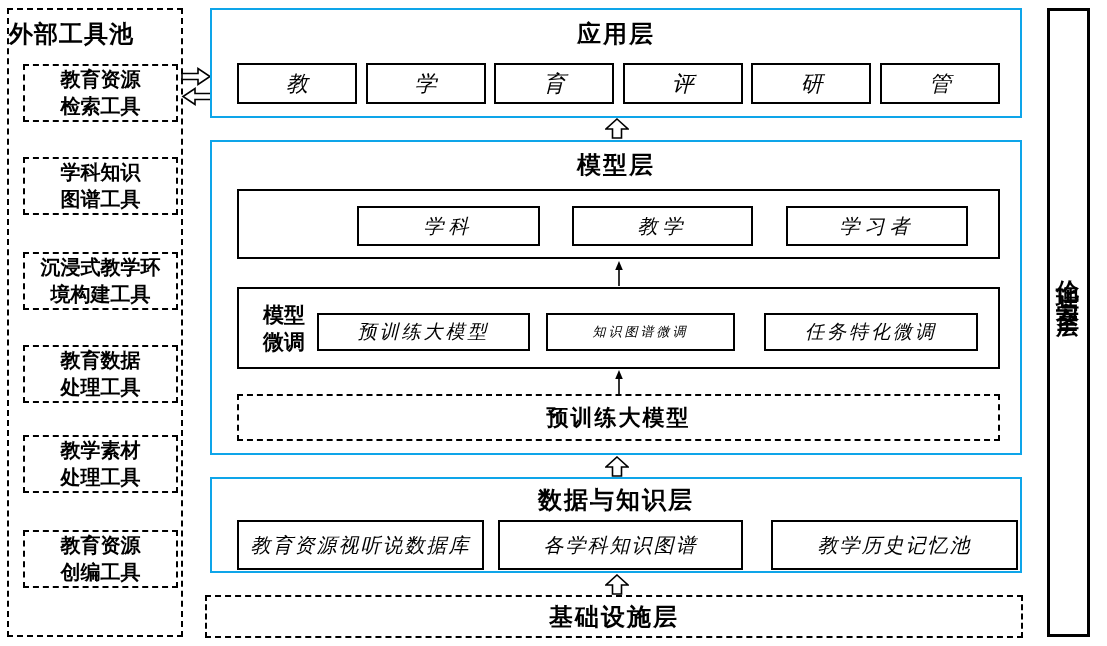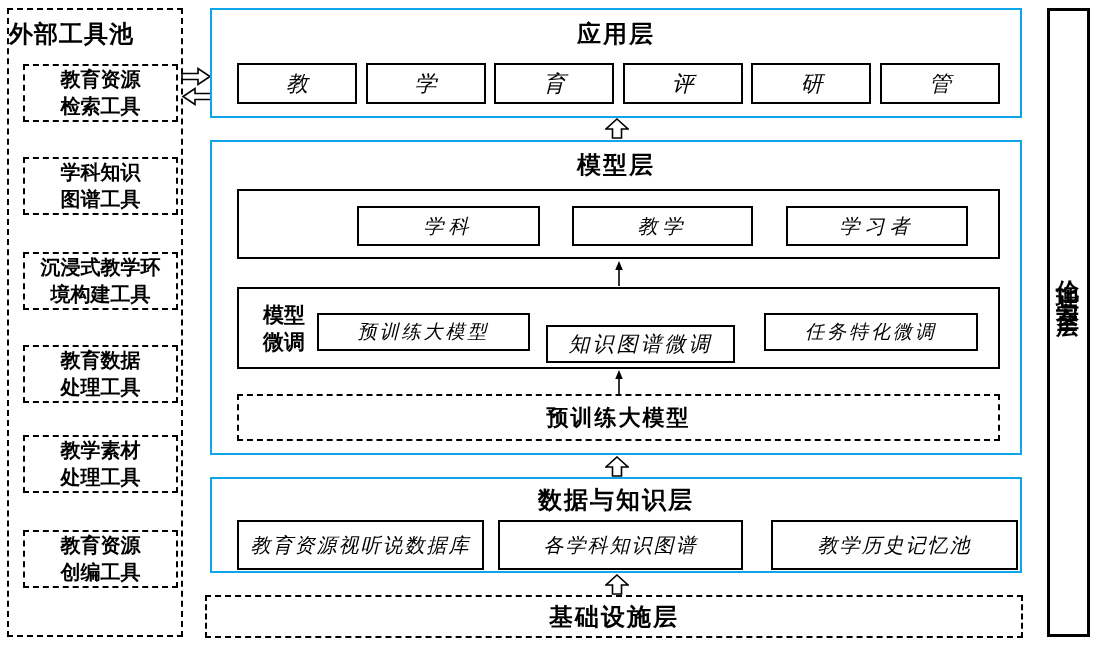--- a/index.html
+++ b/index.html
@@ -113,21 +113,21 @@
       <svg width="12" height="26" viewBox="0 0 12 26">
         <line x1="6" y1="25" x2="6" y2="6" stroke="#000" stroke-width="1.6"></line>
         <polygon points="6,0 2.2,9 9.8,9" fill="#000"></polygon>
       </svg>
     </div>
 
     <div class="abs" style="left:25px; top:145px; width:763px; height:82px; border:2.5px solid #000;">
       <div class="group-label" style="left:12px; top:0; width:66px; height:100%;">模型
 微调</div>
       <div class="cell kai" style="position:absolute; left:78px; top:24px; width:209px; height:34px; font-size:19px; letter-spacing:3px;">预训练大模型</div>
-      <div class="cell kai" style="position:absolute; left:307px; top:24px; width:185px; height:34px; font-size:21px; letter-spacing:3px;margin-top:12px;">知识图谱微调</div>
+      <div class="cell kai" style="position:absolute; left:307px; top:24px; width:185px; height:34px; font-size:13px; letter-spacing:3px;">知识图谱微调</div>
       <div class="cell kai" style="position:absolute; left:525px; top:24px; width:210px; height:34px; font-size:19px; letter-spacing:3px;">任务特化微调</div>
     </div>
 
     <div class="abs" style="left:401px; top:228px;">
       <svg width="12" height="25" viewBox="0 0 12 25">
         <line x1="6" y1="24" x2="6" y2="6" stroke="#000" stroke-width="1.6"></line>
         <polygon points="6,0 2.2,9 9.8,9" fill="#000"></polygon>
       </svg>
     </div>
 

